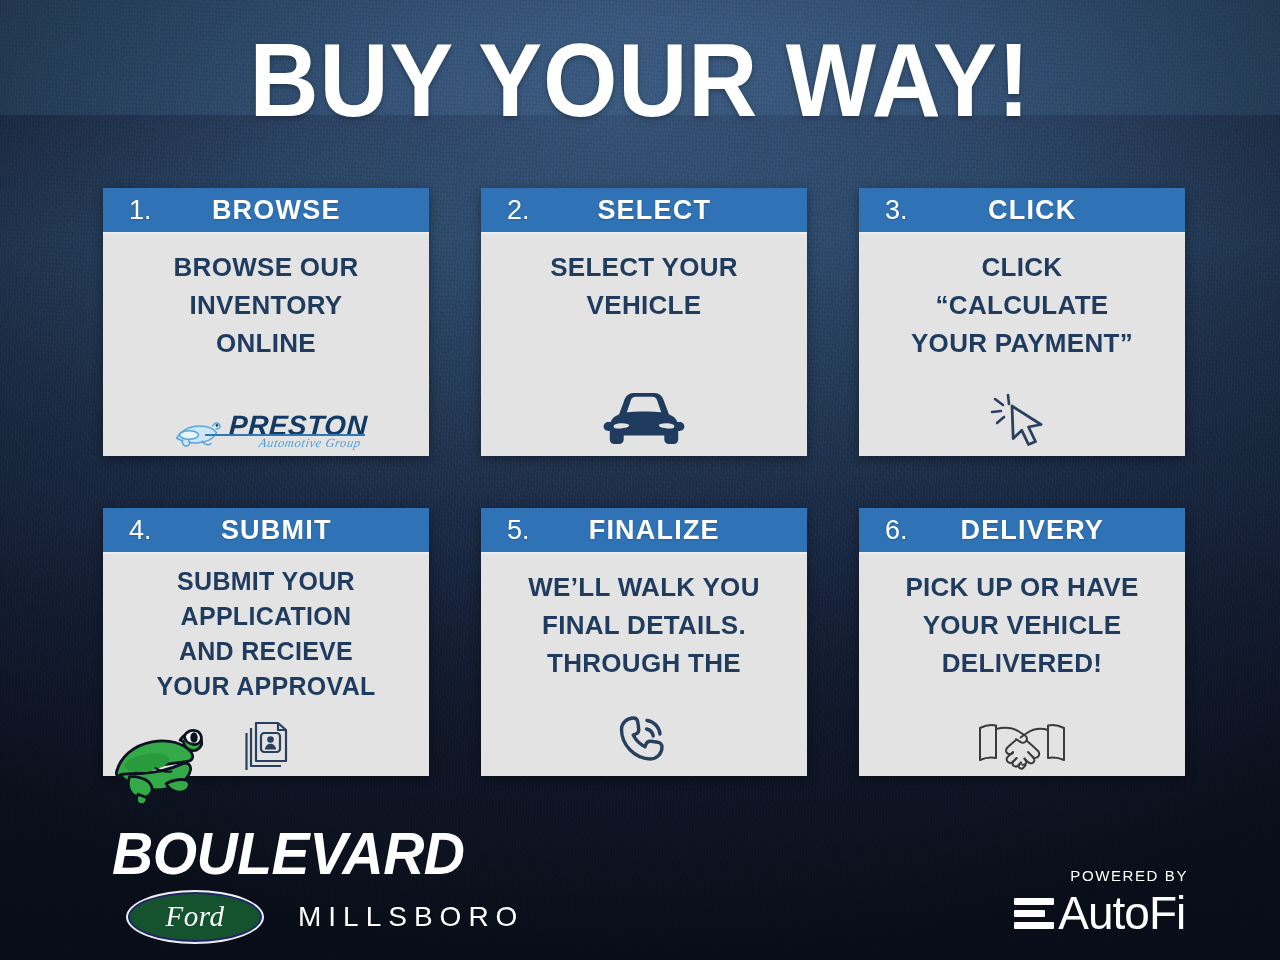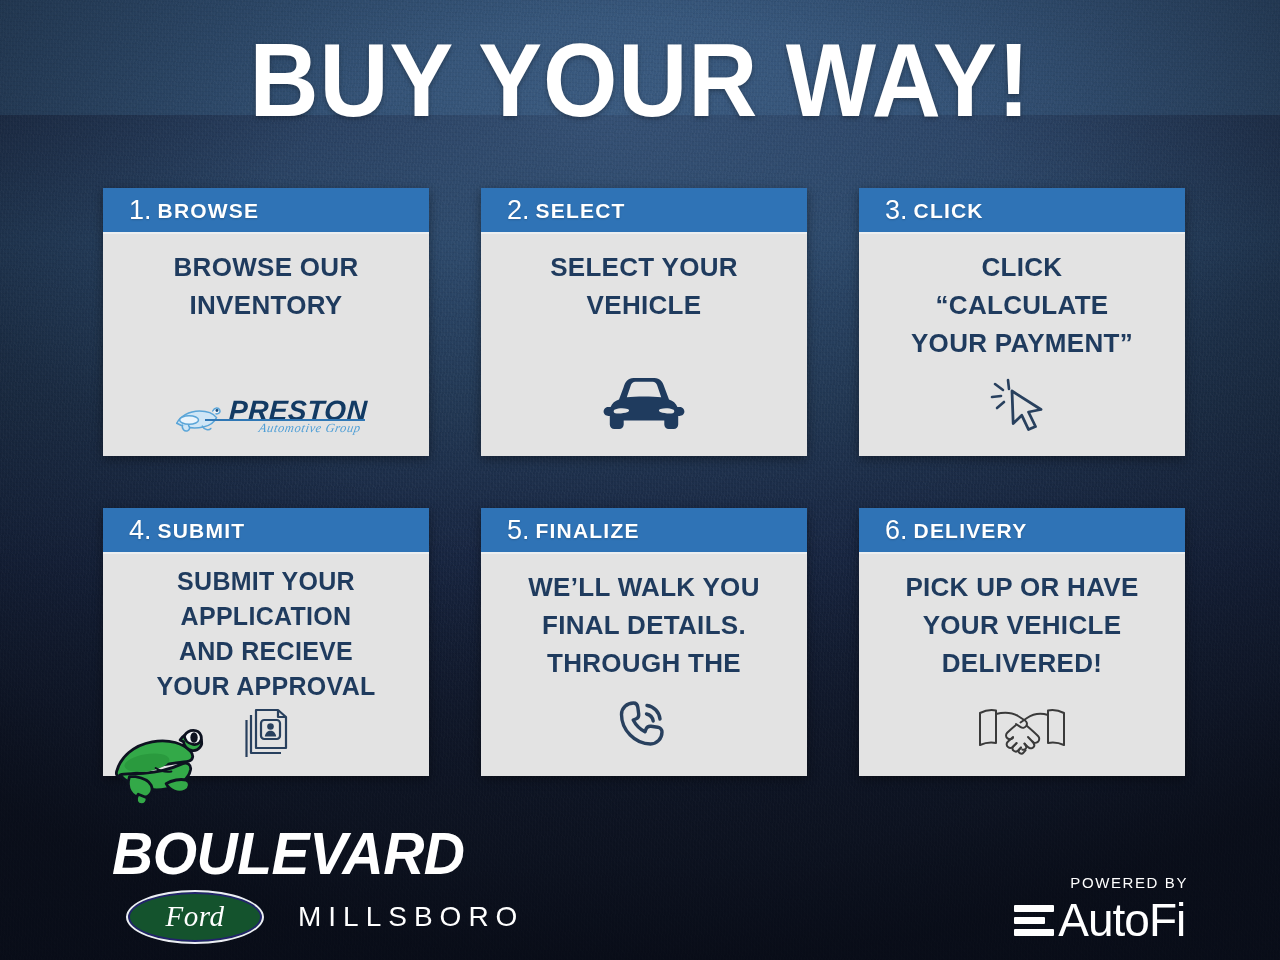--- a/index.html
+++ b/index.html
@@ -106,37 +106,37 @@
   .card-num {
     color: #ffffff;
     font-size: 27px;
     font-weight: normal;
     line-height: 27px;
     margin-right: 6px;
     text-shadow: 0 1px 2px rgba(0,0,0,0.18);
   }
   .card-title {
     color: #ffffff;
-    font-size: 21px;
+    font-size: 27px;
     font-weight: bold;
     letter-spacing: 1.2px;
     line-height: 25px;
     flex: 1;
-    text-align: left;
+    text-align: center;
     padding-right: 34px;
     text-shadow: 0 1px 2px rgba(0,0,0,0.20);
   }
 
   .card-body {
     flex: 1;
     display: flex;
     flex-direction: column;
     align-items: center;
     justify-content: center;
-    padding: 14px 12px 16px;
+    padding: 14px 12px 1px;
   }
   .card-text {
     color: #1f3b5e;
     font-size: 26px;
     font-weight: bold;
     line-height: 1.47;
     text-align: center;
     letter-spacing: .3px;
   }
   .card-icon {
@@ -250,21 +250,21 @@
     color: #ffffff;
     font-size: 28px;
     font-weight: normal;
     letter-spacing: 7px;
     line-height: 28px;
   }
 
   #powered-by-block {
     position: absolute;
     right: 92px;
-    bottom: 17px;
+    bottom: 24px;
     text-align: center;
   }
   #powered-by-label {
     color: #ffffff;
     font-size: 15px;
     letter-spacing: 1.6px;
     line-height: 15px;
     margin-bottom: 7px;
     text-align: left;
     padding-left: 56px;
@@ -299,20 +299,21 @@
 
     <div class="card">
       <div class="card-header">
         <span class="card-num">1.</span>
         <span class="card-title">BROWSE</span>
       </div>
       <div class="card-body">
         <div class="card-text">
           <div>BROWSE OUR</div>
           <div>INVENTORY</div>
+          <div>ONLINE</div>
         </div>
         <div class="preston-logo">
           <svg class="frog-wrap" style="width:52px;height:34px;flex:0 0 52px;" viewBox="0 0 110 70">
             <g fill="none" stroke="#5aa5d8" stroke-width="3.2" stroke-linejoin="round" stroke-linecap="round">
               <path d="M8 44 C14 30 34 18 56 18 C74 18 86 24 92 32" fill="#cfe6f6"></path>
               <path d="M8 44 C22 52 44 56 64 52 C78 49 88 42 92 32" fill="#cfe6f6"></path>
               <ellipse cx="34" cy="37" rx="20" ry="9" fill="#eaf4fc"></ellipse>
               <path d="M84 18 C88 10 96 10 99 16 C101 21 96 25 91 24" fill="#eaf4fc"></path>
               <path d="M20 48 C18 56 24 62 31 60 C36 58 36 52 33 49" fill="#cfe6f6"></path>
               <path d="M62 50 C66 58 76 60 80 55"></path>

